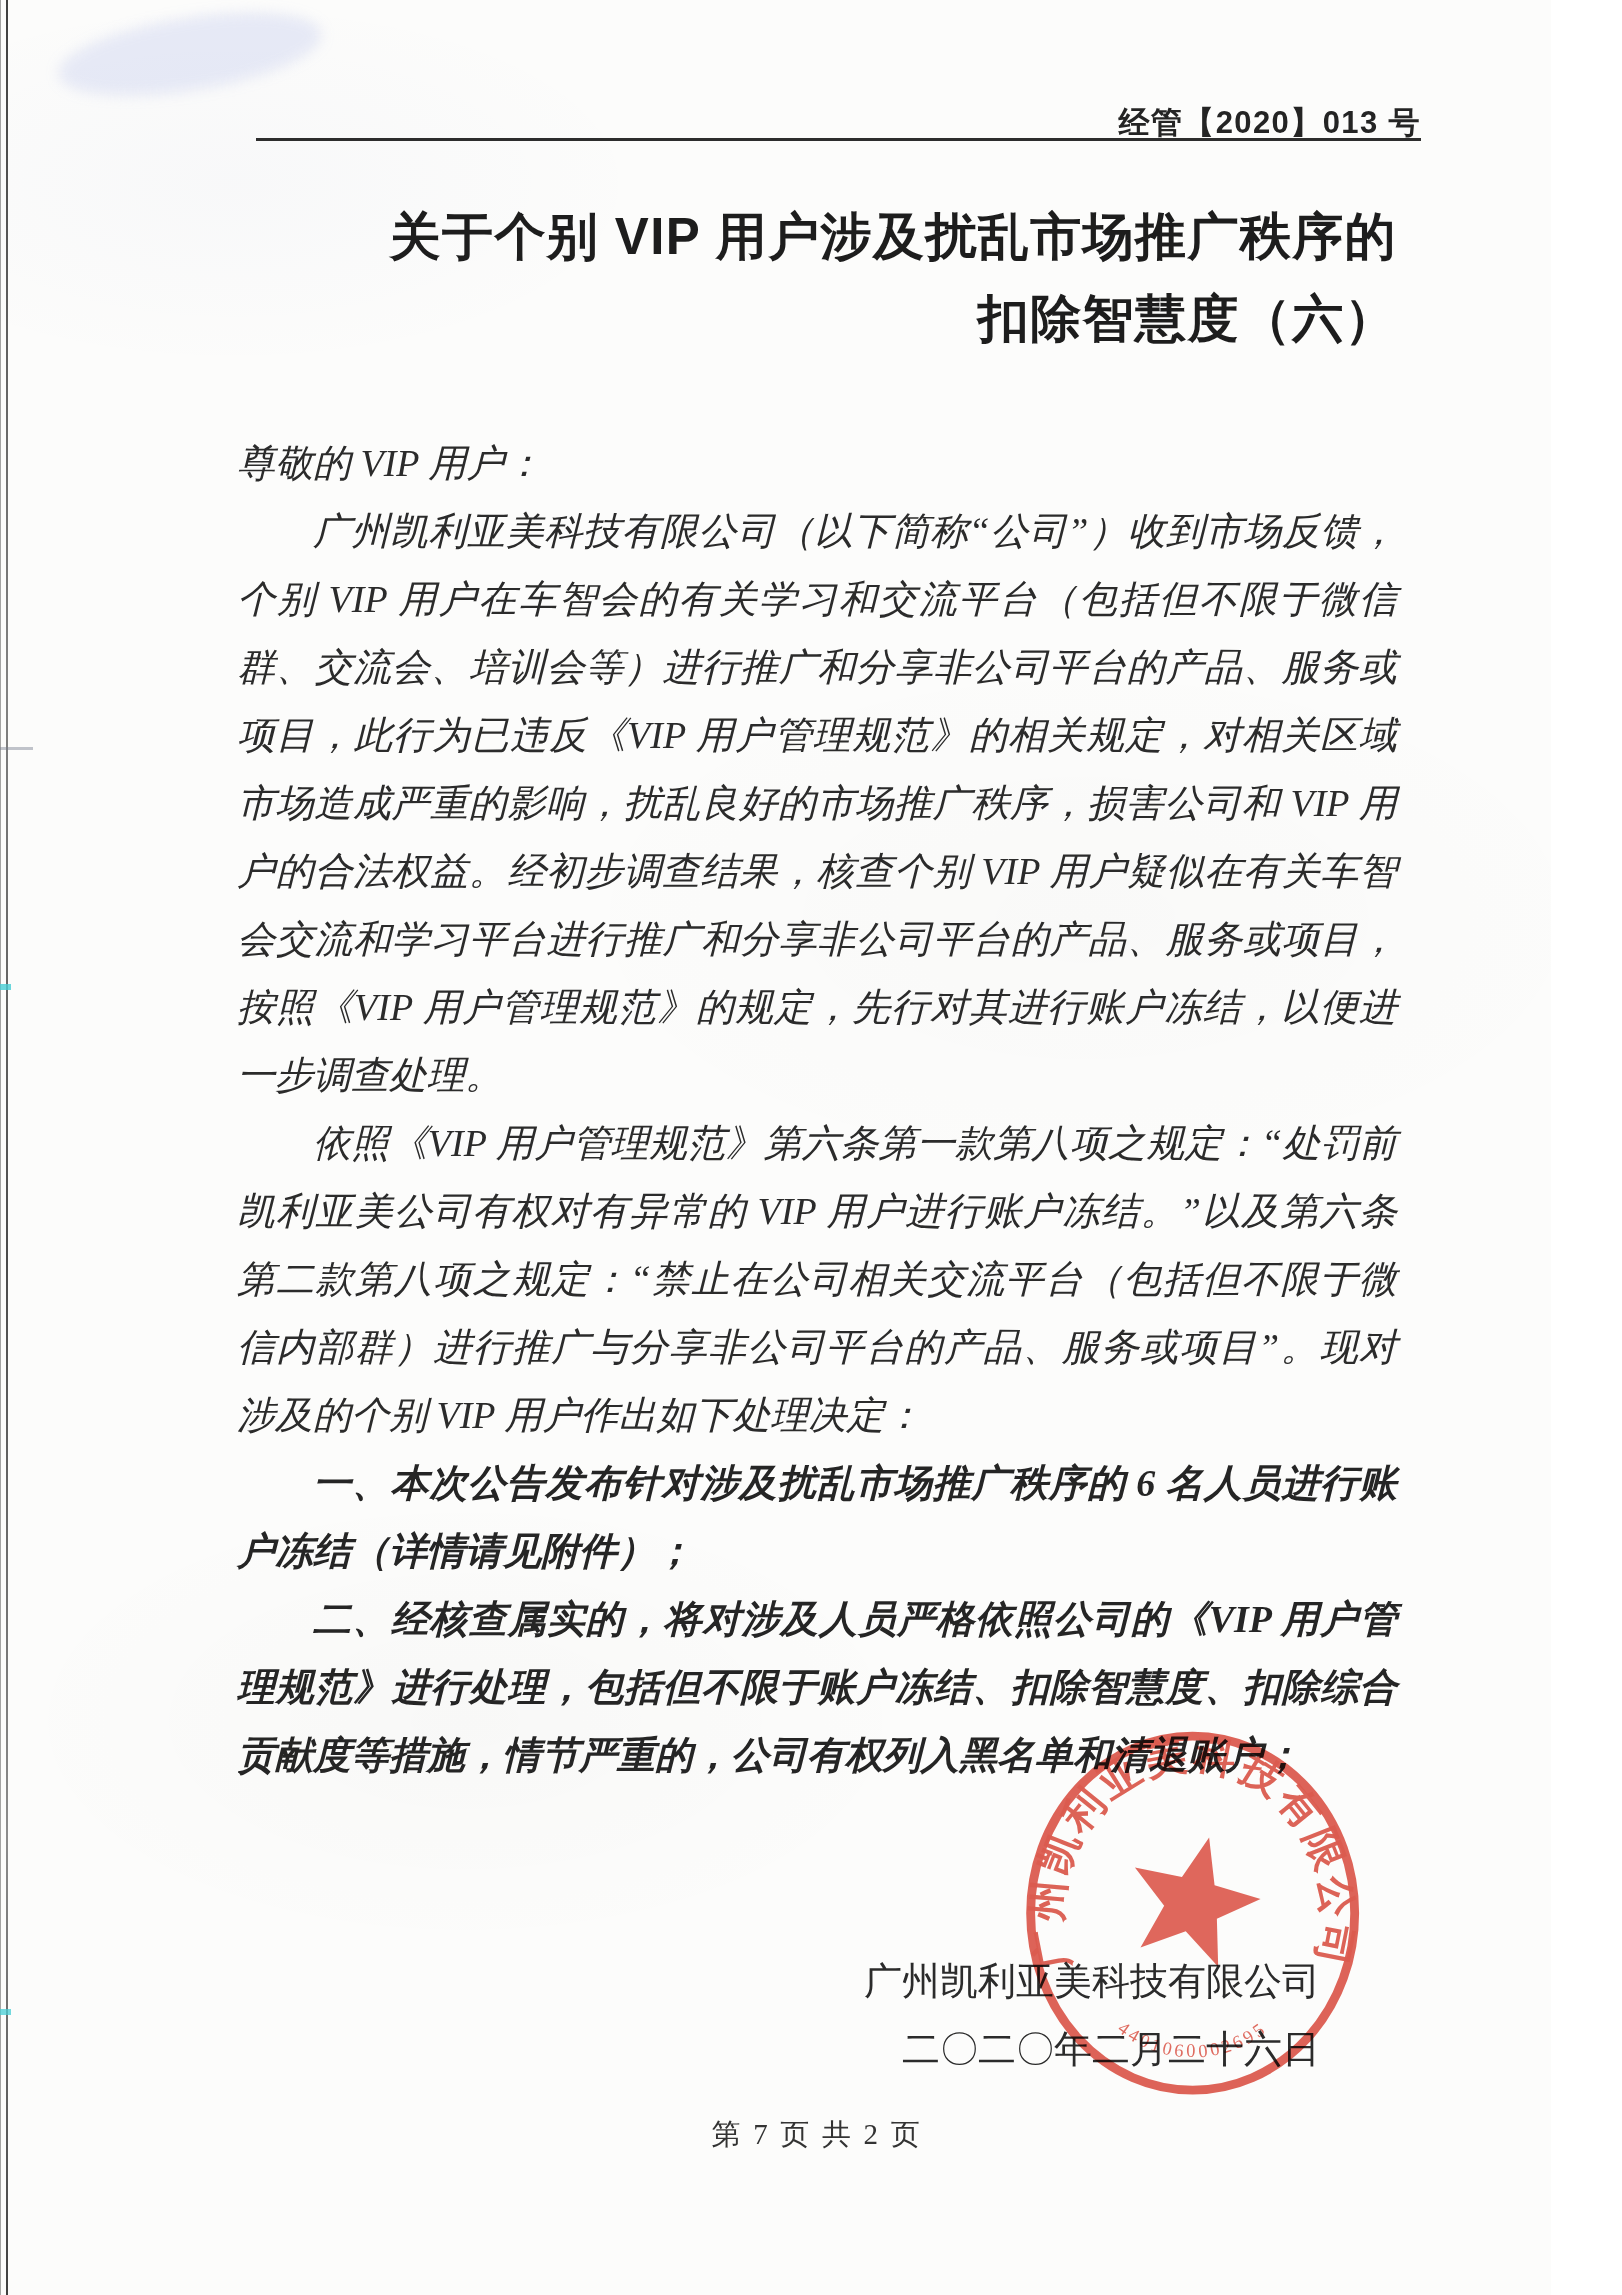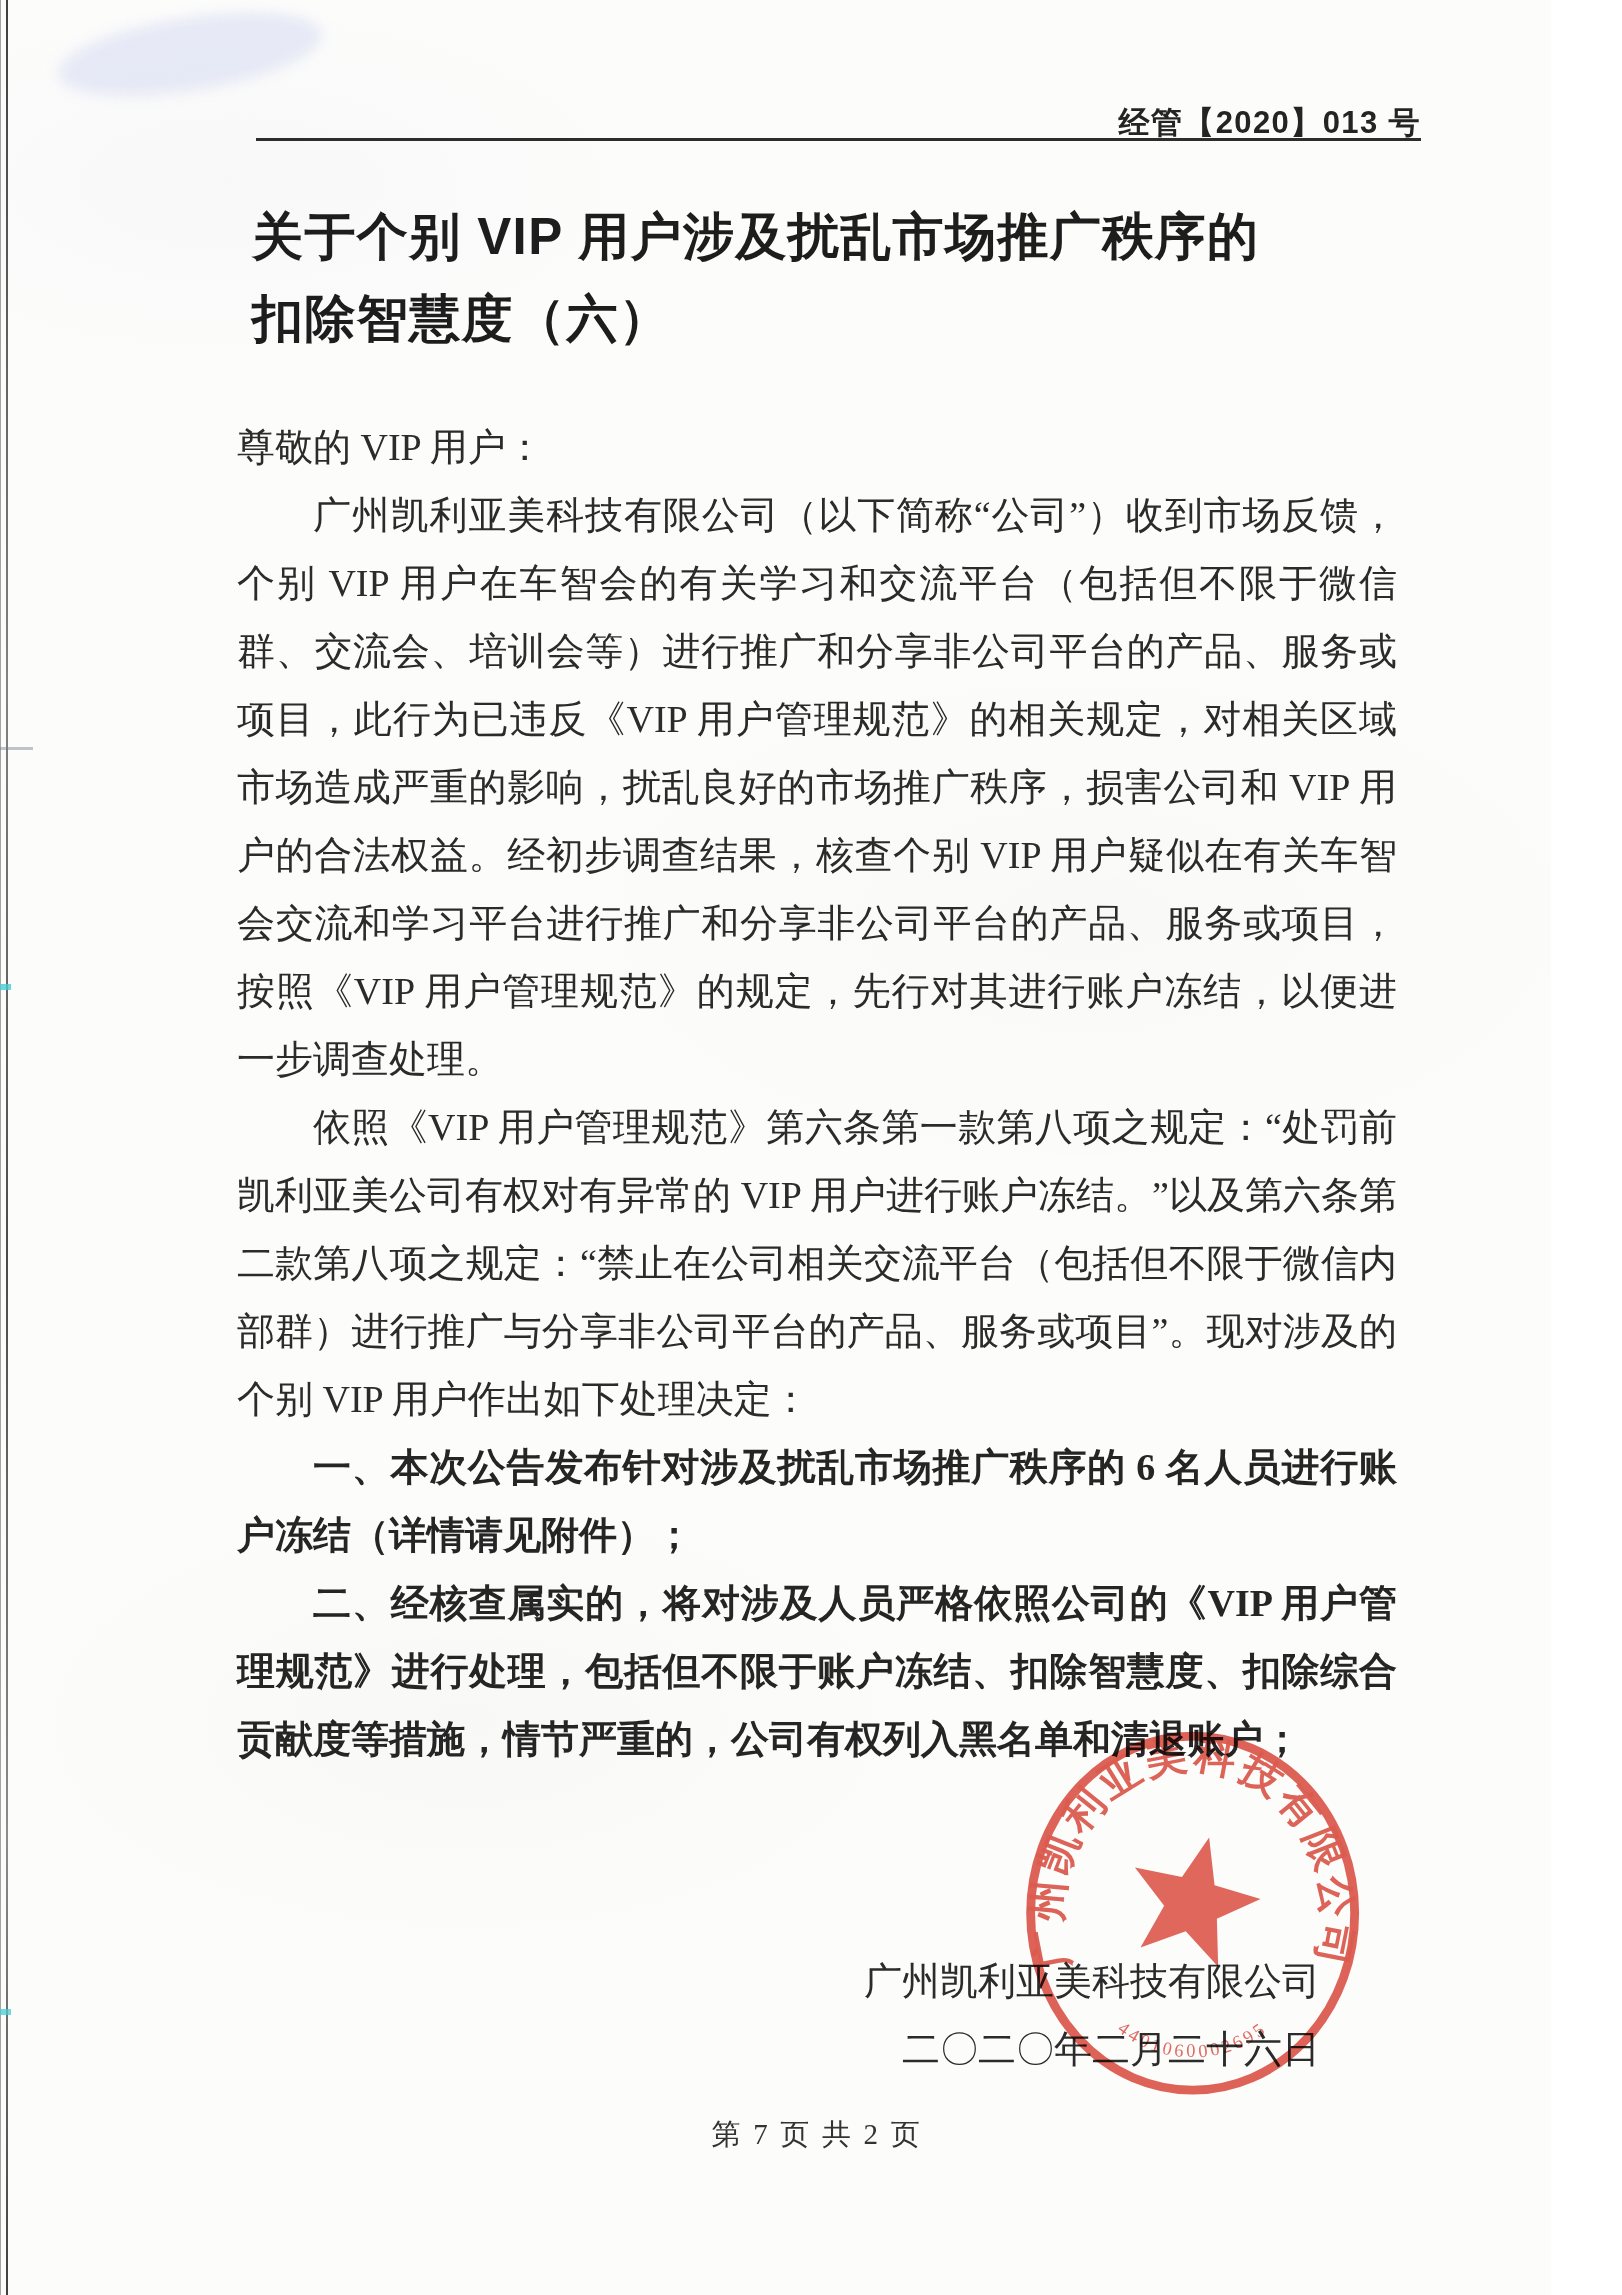--- a/index.html
+++ b/index.html
@@ -40,31 +40,31 @@
     text-align: right;
     font-family: "Liberation Sans", sans-serif;
     font-weight: 600; font-size: 31px; letter-spacing: 1.4px; color: #242424;
   }
   .header-rule {
     position: absolute; left: 256px; top: 138px; width: 1165px; height: 3.4px;
     background: #2d2d2d;
   }
 
   .title-block {
-    position: absolute; left: 252px; top: 196px; width: 1160px;
-    text-align: left;
+    position: absolute; left: 237px; top: 196px; width: 1160px;
+    text-align: right;
     font-family: "Liberation Sans", sans-serif;
     font-weight: 700; font-size: 51px; line-height: 82px;
     letter-spacing: 1.4px; color: #1d1d1d;
   }
 
   .body-block {
-    position: absolute; left: 237px; top: 413px; width: 1160px;
+    position: absolute; left: 237px; top: 429px; width: 1160px;
     font-size: 38px; line-height: 68px;
-    text-align: justify; color: #2b2b2b;
+    text-align: justify; color: #2b2b2b; font-style: italic;
   }
   .body-block p { margin: 0; text-indent: 2em; }
   .body-block .salutation { text-indent: 0; }
   .body-block .bold { font-weight: 700; color: #252525; }
 
   .signature-block {
     position: absolute; right: 231px; top: 1947px;
     text-align: right; font-size: 38px; line-height: 68px; color: #2b2b2b;
   }
 

